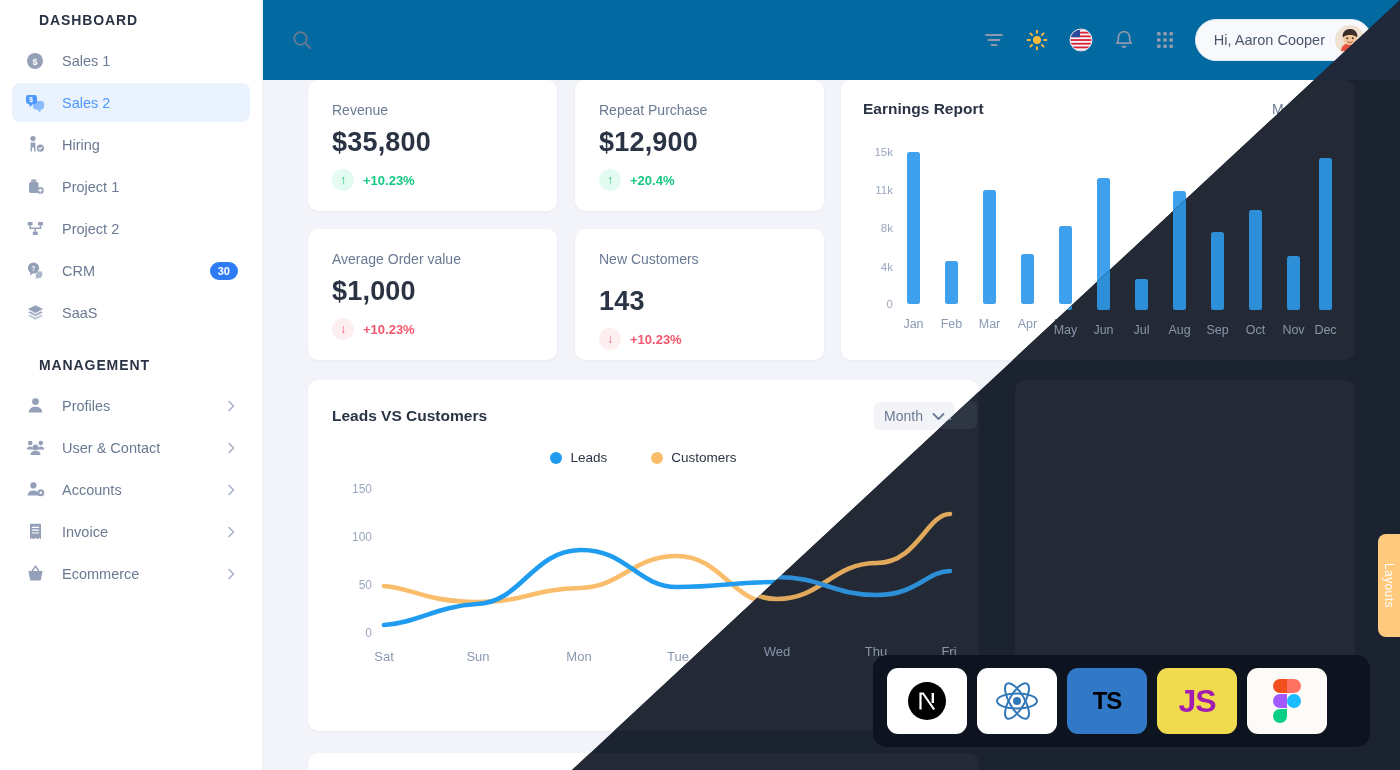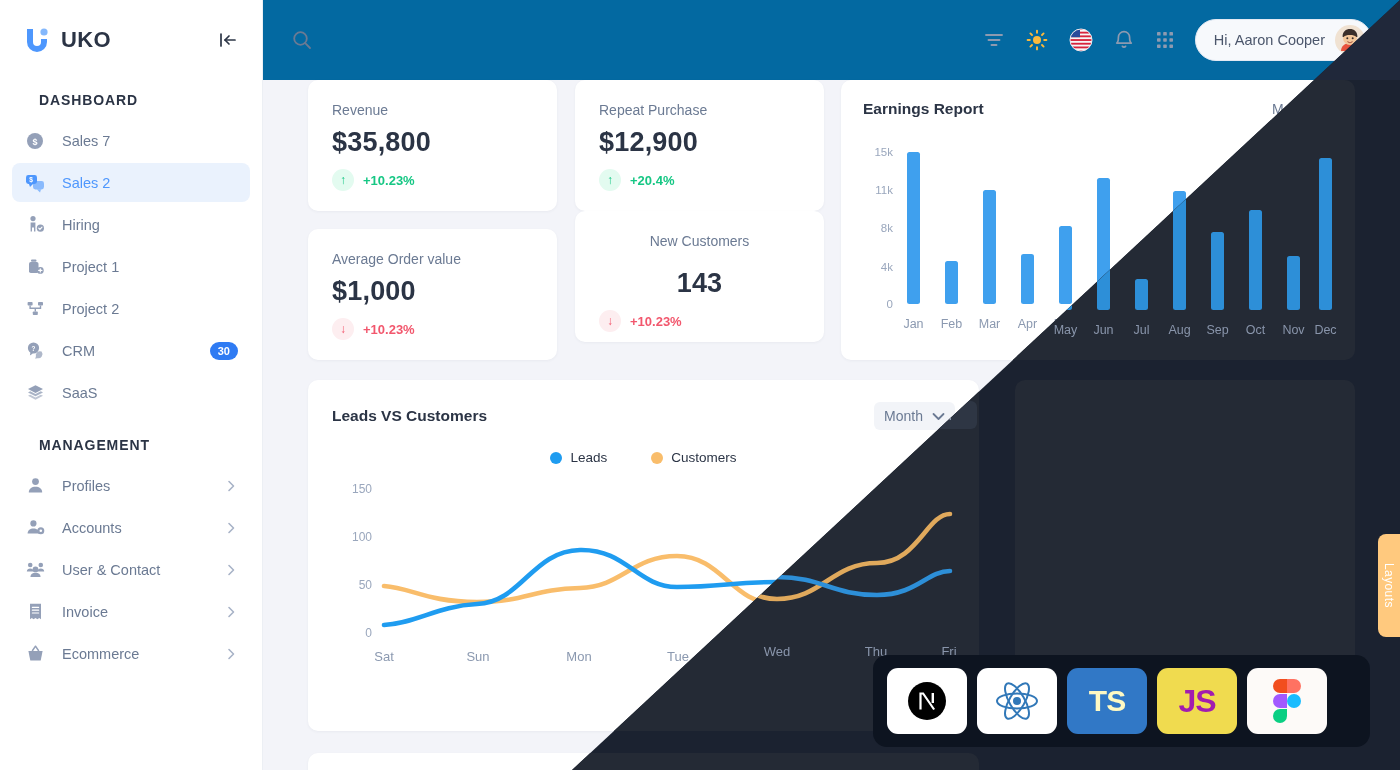--- a/index.html
+++ b/index.html
@@ -112,48 +112,32 @@
   }
   #layouts-tab span{
     writing-mode:vertical-rl; font-size:12px; color:#fff; font-weight:500; letter-spacing:.4px;
   }
 </style>
 </head>
 <body>
 
 <div id="sidebar">
 
-  <div class="brand">
-    <span class="brand-logo">
-      <svg width="26" height="28" viewBox="0 0 26 28">
-        <path d="M3 3 h6 v13 a4 4 0 0 0 8 0 v-3 h6 v3 a10 10 0 0 1 -20 0 z" fill="#4e97fd"></path>
-        <circle cx="20" cy="6" r="3.6" fill="#84b8fc"></circle>
-      </svg>
-    </span>
-    <span class="brand-name">UKO</span>
-    <span class="collapse-btn">
-      <svg width="20" height="20" viewBox="0 0 20 20" fill="none" stroke="#2b3445" stroke-width="1.7" stroke-linecap="round" stroke-linejoin="round">
-        <path d="M3 4 v12"></path>
-          <path d="M17 10 H7"></path>
-          <path d="M11 6 L7 10 l4 4"></path>
-      </svg>
-    </span>
-  </div>
 
   <div class="nav-section">DASHBOARD</div>
 
 
   <div class="nav-item">
     <span class="nav-ico">
       <svg width="18" height="18" viewBox="0 0 18 18">
           <circle cx="9" cy="9" r="8" fill="currentColor"></circle>
           <text x="9" y="12.6" font-size="9" font-weight="700" fill="#fff" text-anchor="middle" font-family="Liberation Sans, sans-serif">$</text>
         </svg>
     </span>
-    <span class="nav-label">Sales 7</span>
+    <span class="nav-label">Sales 1</span>
   </div>
 
   <div class="nav-item active">
     <span class="nav-ico" style="color:#4e97fd">
       <svg width="20" height="20" viewBox="0 0 20 20" fill="currentColor">
         <rect x="1" y="2" width="11" height="9" rx="2.4"></rect>
           <path d="M4 11l1 3 3-3z"></path>
         <rect x="8" y="8" width="11" height="8.5" rx="2.4" opacity=".62"></rect>
           <path d="M16 16.5l-1 3-3-3z" opacity=".62"></path>
         <text x="6.2" y="8.6" font-size="6.6" font-weight="700" fill="#fff" text-anchor="middle" font-family="Liberation Sans, sans-serif">$</text>
@@ -235,46 +219,46 @@
     <span class="nav-chev">
       <svg width="14" height="14" viewBox="0 0 14 14" fill="none" stroke="currentColor" stroke-width="1.6" stroke-linecap="round" stroke-linejoin="round">
           <path d="M5 2.5 L9.5 7 L5 11.5"></path>
         </svg>
     </span>
   </div>
 
   <div class="nav-item">
     <span class="nav-ico">
       <svg width="19" height="19" viewBox="0 0 19 19" fill="currentColor">
-          <circle cx="7.4" cy="5.4" r="3.1"></circle>
-          <path d="M1.6 15.6c0-3.3 2.6-5.1 5.8-5.1s5.8 1.8 5.8 5.1z"></path>
-          <circle cx="14.8" cy="12.8" r="3.5"></circle>
-          <circle cx="14.8" cy="12.8" r="1.3" fill="#fff"></circle>
-        </svg>
-    </span>
-    <span class="nav-label">Accounts</span>
-    <span class="nav-chev">
-      <svg width="14" height="14" viewBox="0 0 14 14" fill="none" stroke="currentColor" stroke-width="1.6" stroke-linecap="round" stroke-linejoin="round">
-          <path d="M5 2.5 L9.5 7 L5 11.5"></path>
-        </svg>
-    </span>
-  </div>
-
-  <div class="nav-item">
-    <span class="nav-ico">
-      <svg width="19" height="19" viewBox="0 0 19 19" fill="currentColor">
           <circle cx="4.2" cy="5" r="2.3"></circle>
           <circle cx="14.8" cy="5" r="2.3"></circle>
           <path d="M.8 11.4c0-2 1.6-3 3.4-3s3.4 1 3.4 3z"></path>
           <path d="M11.4 11.4c0-2 1.6-3 3.4-3s3.4 1 3.4 3z"></path>
           <circle cx="9.5" cy="9.4" r="2.9"></circle>
           <path d="M4.4 17c0-2.8 2.3-4.2 5.1-4.2s5.1 1.4 5.1 4.2z"></path>
         </svg>
     </span>
     <span class="nav-label">User &amp; Contact</span>
+    <span class="nav-chev">
+      <svg width="14" height="14" viewBox="0 0 14 14" fill="none" stroke="currentColor" stroke-width="1.6" stroke-linecap="round" stroke-linejoin="round">
+          <path d="M5 2.5 L9.5 7 L5 11.5"></path>
+        </svg>
+    </span>
+  </div>
+
+  <div class="nav-item">
+    <span class="nav-ico">
+      <svg width="19" height="19" viewBox="0 0 19 19" fill="currentColor">
+          <circle cx="7.4" cy="5.4" r="3.1"></circle>
+          <path d="M1.6 15.6c0-3.3 2.6-5.1 5.8-5.1s5.8 1.8 5.8 5.1z"></path>
+          <circle cx="14.8" cy="12.8" r="3.5"></circle>
+          <circle cx="14.8" cy="12.8" r="1.3" fill="#fff"></circle>
+        </svg>
+    </span>
+    <span class="nav-label">Accounts</span>
     <span class="nav-chev">
       <svg width="14" height="14" viewBox="0 0 14 14" fill="none" stroke="currentColor" stroke-width="1.6" stroke-linecap="round" stroke-linejoin="round">
           <path d="M5 2.5 L9.5 7 L5 11.5"></path>
         </svg>
     </span>
   </div>
 
   <div class="nav-item">
     <span class="nav-ico">
       <svg width="19" height="19" viewBox="0 0 19 19" fill="currentColor">
@@ -409,21 +393,21 @@
 
   <div class="card" style="left:45px; top:149px; width:249px; height:131px; padding:22px 24px;">
     <div class="stat-title">Average Order value</div>
     <div class="stat-value" style="margin-top:9px">$1,000</div>
     <div class="stat-delta down" style="margin-top:11px">
       <span class="delta-ico">↓</span>
       <span class="delta-txt">+10.23%</span>
     </div>
   </div>
 
-  <div class="card" style="left:312px; top:131px; width:249px; height:131px; padding:22px 24px;text-align:center;">
+  <div class="card" style="left:312px; top:149px; width:249px; height:131px; padding:22px 24px;">
     <div class="stat-title">New Customers</div>
     <div class="stat-value" style="margin-top:19px">143</div>
     <div class="stat-delta down" style="margin-top:11px">
       <span class="delta-ico">↓</span>
       <span class="delta-txt">+10.23%</span>
     </div>
   </div>
 
   <div class="card" style="left:578px; top:0px; width:514px; height:280px; padding:20px 22px;">
     <div style="display:flex; align-items:center;">
@@ -643,21 +627,21 @@
     <svg width="50" height="50" viewBox="0 0 50 50">
         <g fill="none" stroke="#3178b8" stroke-width="2">
           <ellipse cx="25" cy="25" rx="20" ry="7.6"></ellipse>
           <ellipse cx="25" cy="25" rx="20" ry="7.6" transform="rotate(60 25 25)"></ellipse>
           <ellipse cx="25" cy="25" rx="20" ry="7.6" transform="rotate(120 25 25)"></ellipse>
         </g>
         <circle cx="25" cy="25" r="4" fill="#3178b8"></circle>
       </svg>
   </div>
   <div class="tech" style="background:#3178c6">
-    <span style="color:#fef9c3;font-size:30px;font-weight:700;letter-spacing:-1px;font-family:'Liberation Sans',sans-serif">TS</span>
+    <span style="color:#000000;font-size:24px;font-weight:700;letter-spacing:-1px;font-family:'Liberation Sans',sans-serif">TS</span>
   </div>
   <div class="tech" style="background:#f0db4f">
     <span style="color:#a21caf;font-size:32px;font-weight:700;letter-spacing:-1px;font-family:'Liberation Sans',sans-serif">JS</span>
   </div>
   <div class="tech" style="background:#fdfaf8">
     <svg width="30" height="44" viewBox="0 0 30 44">
       <path d="M8 0h7v14H8A7 7 0 0 1 8 0z" fill="#f24e1e"></path>
       <path d="M15 0h7a7 7 0 0 1 0 14h-7z" fill="#ff7262"></path>
       <path d="M8 15h7v14H8a7 7 0 0 1 0-14z" fill="#a259ff"></path>
       <circle cx="22" cy="22" r="7" fill="#1abcfe"></circle>

